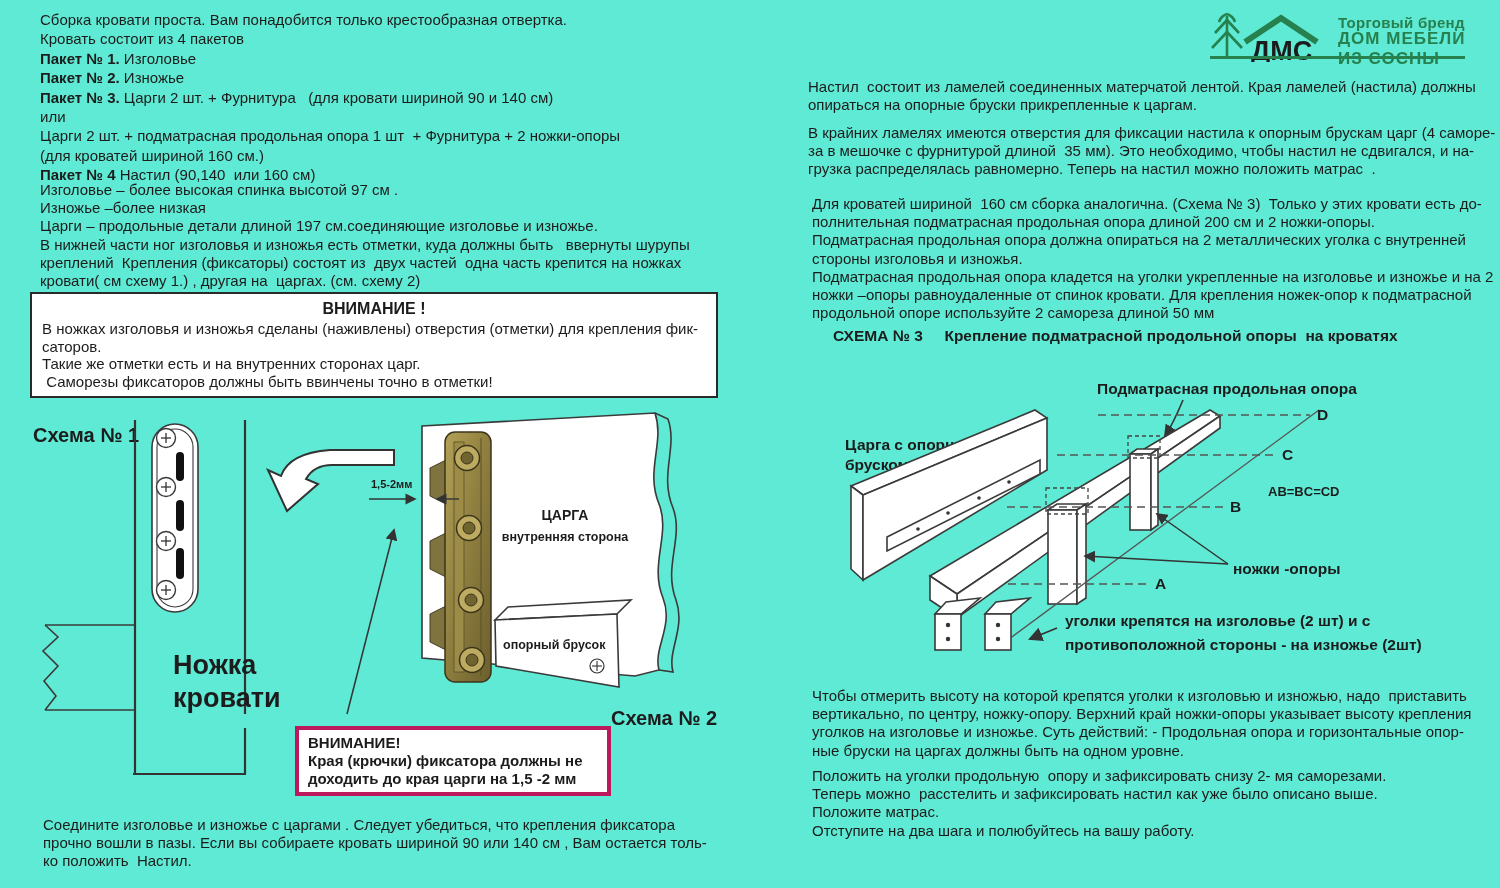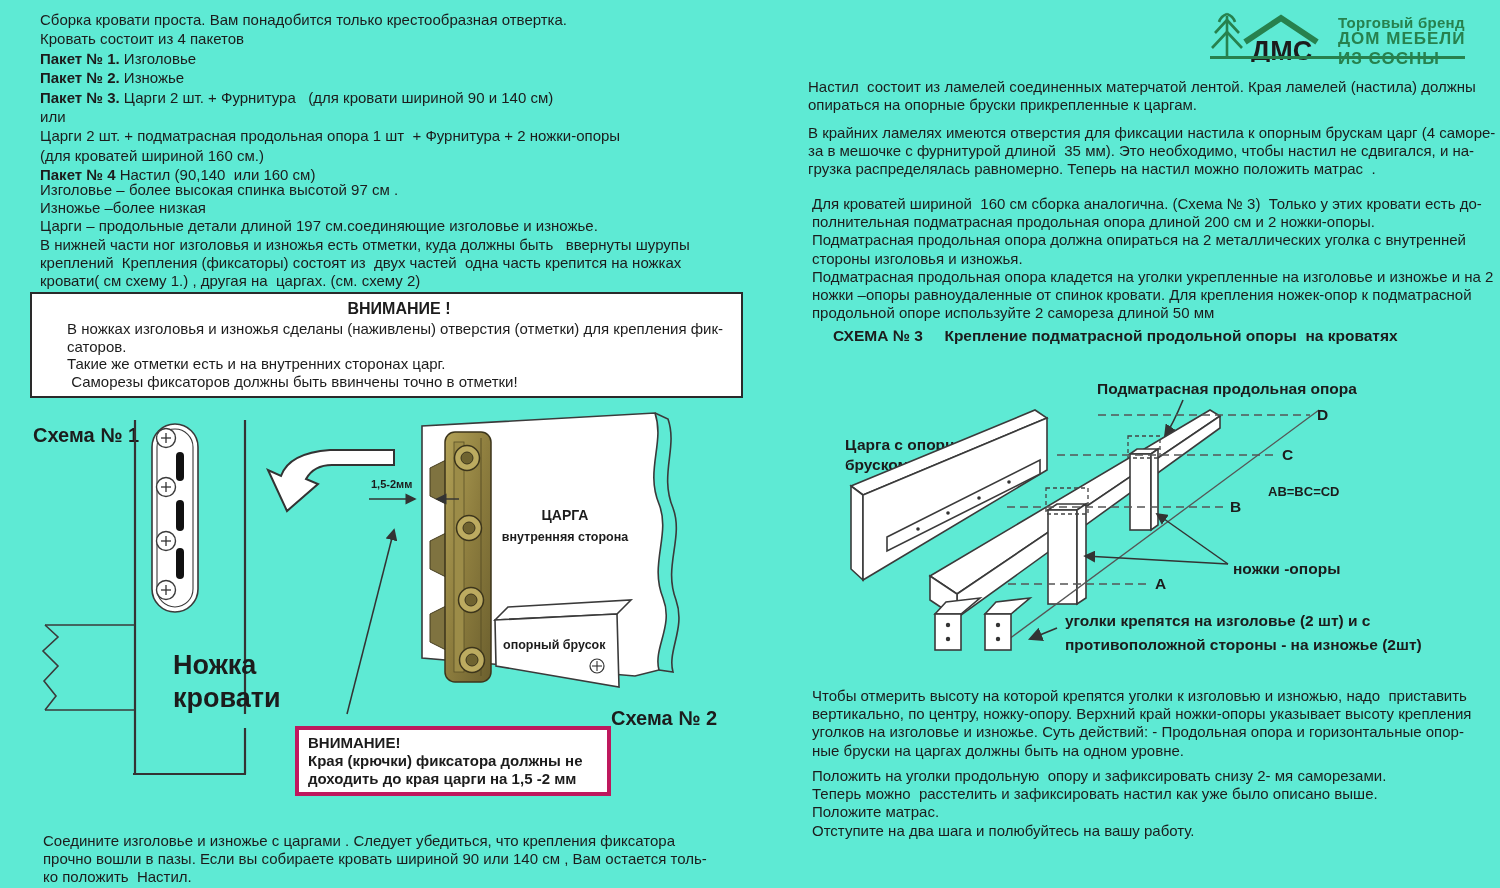--- a/index.html
+++ b/index.html
@@ -46,21 +46,21 @@
     <div class="intro-ln"><span class="b">Пакет № 4</span><span> Настил (90,140  или 160 см)</span></div>
   </div>
 
   <div class="abs par" style="left:40px;top:181px;width:690px;">Изголовье – более высокая спинка высотой 97 см .
 Изножье –более низкая
 Царги – продольные детали длиной 197 см.соединяющие изголовье и изножье.
 В нижней части ног изголовья и изножья есть отметки, куда должны быть   ввернуты шурупы
 креплений  Крепления (фиксаторы) состоят из  двух частей  одна часть крепится на ножках
 кровати( см схему 1.) , другая на  царгах. (см. схему 2)</div>
 
-  <div class="abs warnbox" style="left:30px;top:292px;width:684px;height:102px;padding-left:25px;">
+  <div class="abs warnbox" style="left:30px;top:292px;width:684px;height:102px;">
     <div class="wtitle">ВНИМАНИЕ !</div>
     <div class="wbody">В ножках изголовья и изножья сделаны (наживлены) отверстия (отметки) для крепления фик-
 саторов.
 Такие же отметки есть и на внутренних сторонах царг.
  Саморезы фиксаторов должны быть ввинчены точно в отметки!</div>
   </div>
 
   <svg class="abs" style="left:25px;top:408px;" width="720" height="392" viewBox="0 0 720 392">
     <defs>
       <marker id="ah" viewBox="0 0 10 10" refX="8.5" refY="5" markerWidth="8" markerHeight="8" orient="auto">
@@ -167,21 +167,21 @@
 
     <text x="586" y="317" class="t20">Схема № 2</text>
   </svg>
 
   <div class="abs warnbox2" style="left:295px;top:726px;width:308px;height:62px;">
     <div class="wtitle2">ВНИМАНИЕ!</div>
     <div class="wbody2">Края (крючки) фиксатора должны не
 доходить до края царги на 1,5 -2 мм</div>
   </div>
 
-  <div class="abs par" style="left:43px;top:816px;width:700px;margin-top:16px;">Соедините изголовье и изножье с царгами . Следует убедиться, что крепления фиксатора
+  <div class="abs par" style="left:43px;top:816px;width:700px;">Соедините изголовье и изножье с царгами . Следует убедиться, что крепления фиксатора
 прочно вошли в пазы. Если вы собираете кровать шириной 90 или 140 см , Вам остается толь-
 ко положить  Настил.</div>
 
   <div class="abs" style="left:1205px;top:6px;width:270px;height:58px;">
     <svg width="125" height="56" viewBox="0 0 125 56" style="position:absolute;left:0;top:0;">
       <g stroke="#27814e" stroke-width="2.6" fill="none">
         <line x1="22" y1="52" x2="22" y2="10"></line>
         <path d="M22 14 L10 27 M22 14 L34 27 M22 26 L7 42 M22 26 L37 42 M22 8 Q16 10 14 16 M22 8 Q28 10 30 16"></path>
       </g>
       <polyline points="40,36 76,12 112,36" stroke="#27814e" stroke-width="6" fill="none"></polyline>

